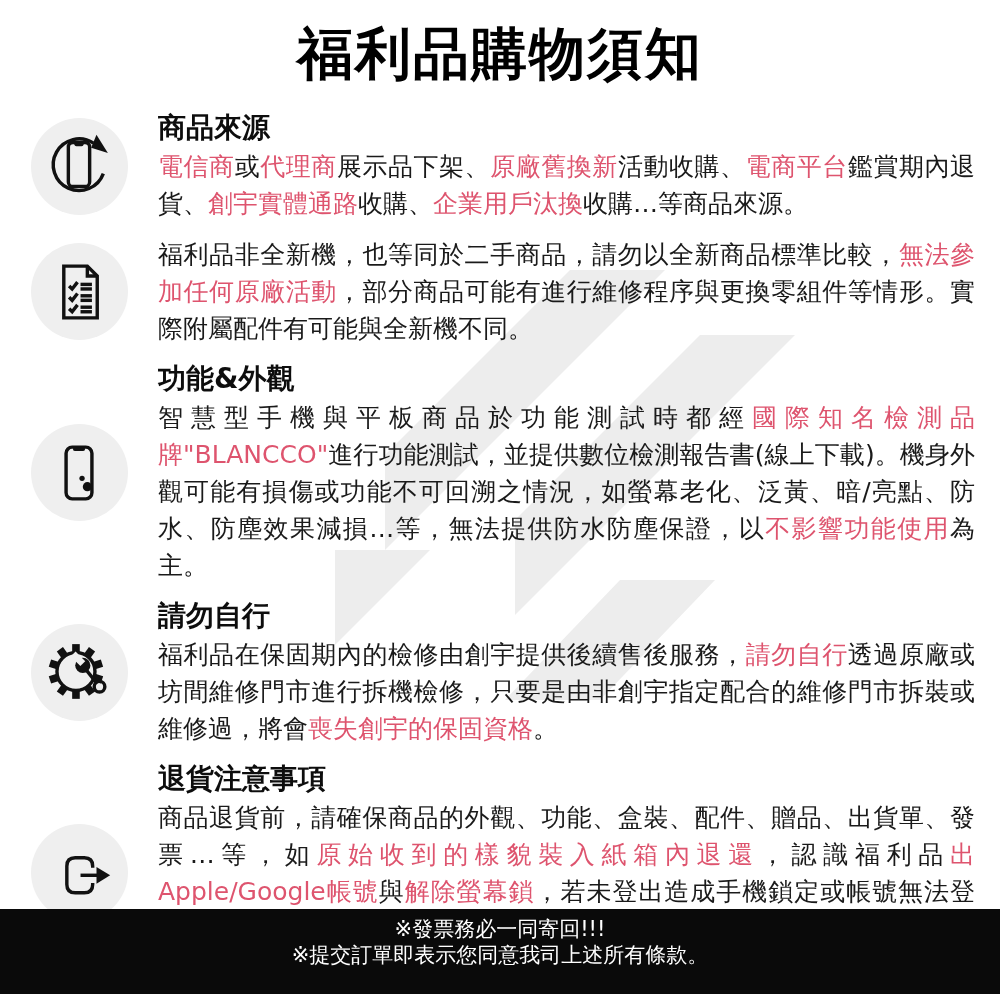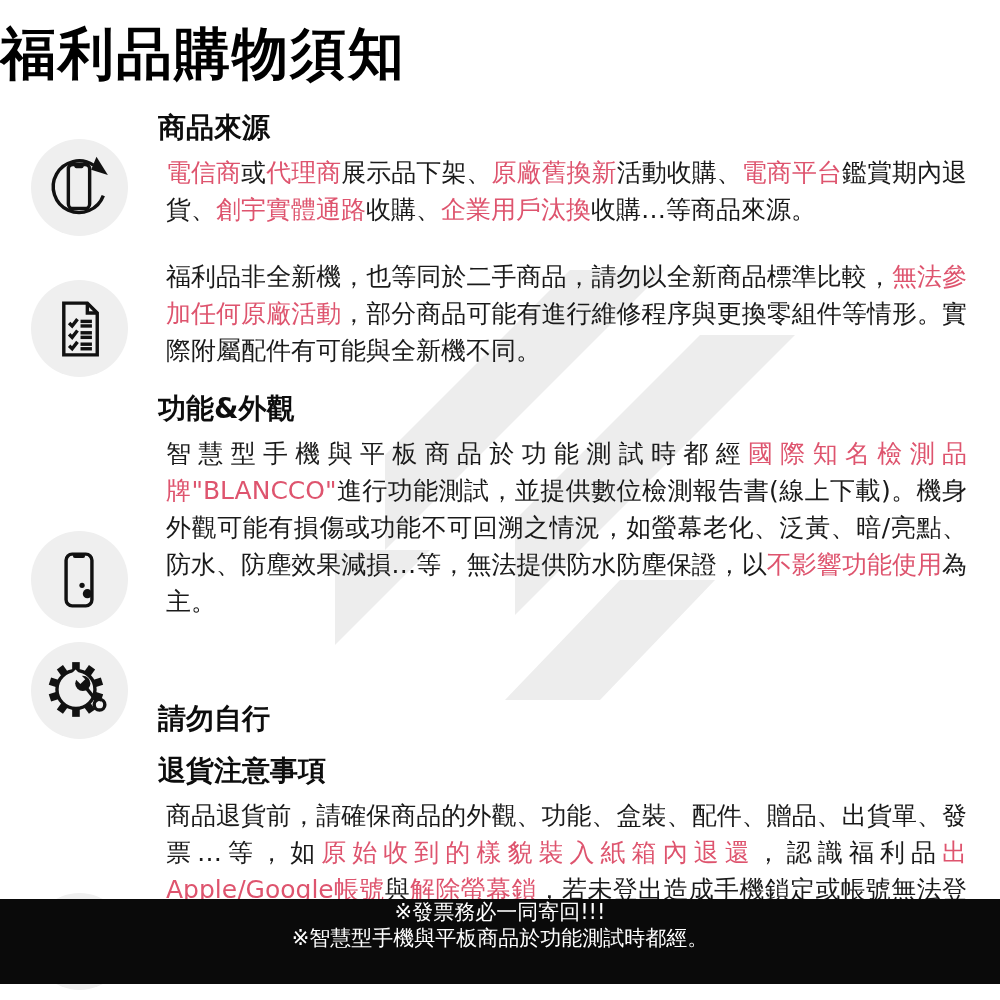--- a/index.html
+++ b/index.html
@@ -4,43 +4,43 @@
 <style>
   html,body{margin:0;padding:0;background:#fff;}
   .page{
     position:relative;width:1000px;height:1000px;background:#fff;overflow:hidden;
     font-family:"DejaVu Sans",sans-serif;color:#111;
   }
   
   .watermark{position:absolute;left:270px;top:250px;z-index:0;pointer-events:none;}
   .content-layer{position:relative;z-index:1;}
   h1.title{
-    margin:18px 0 0;text-align:left;font-size:56px;font-weight:800;
+    margin:18px 0 0;text-align:center;font-size:56px;font-weight:800;
     letter-spacing:2px;color:#000;line-height:72px;
   }
   .sections{position:absolute;top:92px;left:0;width:1000px;}
-  .section-row{display:flex;margin-bottom:14px;align-items:flex-end;}
+  .section-row{display:flex;margin-bottom:14px;}
   .icon-col{flex:none;width:158px;display:flex;align-items:center;justify-content:center;}
   .icon-circle{
     width:97px;height:97px;border-radius:50%;background:var(--icon-bg,#efefef);
     display:flex;align-items:center;justify-content:center;
   }
   .icon-circle svg{width:76px;height:76px;display:block;}
   .text-col{flex:1;padding-right:25px;min-width:0;}
   h2.heading{margin:0 0 2px;font-size:28px;line-height:36px;font-weight:700;color:#0d0d0d;}
   p.body{
-    margin:8px;font-size:25px;line-height:37px;color:#1a1a1a;
+    margin:0;font-size:25px;line-height:37px;color:#1a1a1a;
     text-align:justify;text-justify:inter-character;
   }
   .seg{color:var(--text,#1a1a1a);}
   .seg.accent{color:var(--accent,#de546e);}
   .footer{
-    position:absolute;left:0;bottom:16px;width:1000px;height:85px;box-sizing:border-box;
+    position:absolute;left:0;bottom:6px;width:1000px;height:85px;box-sizing:border-box;
     background:var(--footer-bg,#0a0a0a);color:#fff;text-align:center;
-    font-size:21px;line-height:26px;z-index:2;
+    padding-top:7px;font-size:21px;line-height:26px;z-index:2;
   }
   .ic{stroke:#111;fill:none;stroke-width:4.5;}
   .icf{fill:#111;stroke:none;}
 </style>
 </head>
 <body>
 
 <div class="page" style="--accent: #de546e; --text: #1a1a1a; --icon-bg: #efefef; --footer-bg: #0a0a0a;">
 
   <svg class="watermark" width="640" height="470" viewBox="0 0 640 470">
@@ -159,20 +159,21 @@
     <circle class="icf" cx="55" cy="40" r="10"></circle>
     <rect x="40" y="27" width="18" height="9" fill="#efefef" transform="rotate(45 49 31)"></rect>
     <line class="ic" x1="57" y1="43" x2="74" y2="64" stroke-width="9"></line>
     <circle class="ic" cx="77" cy="68" r="7" stroke-width="5"></circle>
   </svg>
               </span>
       </div>
     </div>
     <div class="text-col">
       <h2 class="heading">請勿自行</h2>
+      <p class="body"><span class="seg">福利品在保固期內的檢修由創宇提供後續售後服務，</span><span class="seg accent">請勿自行</span><span class="seg">透過原廠或坊間維修門市進行拆機檢修，只要是由非創宇指定配合的維修門市拆裝或維修過，將會</span><span class="seg accent">喪失創宇的保固資格</span><span class="seg">。</span></p>
     </div>
   </section>
         <section class="section-row">
     <div class="icon-col">
       <div class="icon-circle">
         <span class="icon-slot">
                 <svg viewBox="0 0 100 100">
     <path class="ic" stroke-width="5.5" d="M 68 43 v -2 q 0 -11 -11 -11 h -12 q -11 0 -11 11 v 24 q 0 11 11 11 h 12 q 11 0 11 -11 v -2"></path>
     <line class="ic" x1="52" y1="53" x2="76" y2="53" stroke-width="6"></line>
     <polygon class="icf" points="73,42 91,53 73,64"></polygon>
@@ -183,15 +184,15 @@
     <div class="text-col">
       <h2 class="heading">退貨注意事項</h2>
       <p class="body"><span class="seg">商品退貨前，請確保商品的外觀、功能、盒裝、配件、贈品、出貨單、發票…等，如</span><span class="seg accent">原始收到的樣貌裝入紙箱內退還</span><span class="seg">，認識福利品</span><span class="seg accent">出Apple/Google帳號</span><span class="seg">與</span><span class="seg accent">解除螢幕鎖</span><span class="seg">，若未登出造成手機鎖定或帳號無法登出之情形，將無法完成退貨退款，若造成無法登出之情形將收取解鎖或整理費用。</span></p>
     </div>
   </section>
       </div>
   </div>
 
   <div class="footer">
       <div>※發票務必一同寄回!!!</div>
-      <div>※智慧型手機與平板商品於功能測試時都經。</div>
+      <div>※提交訂單即表示您同意我司上述所有條款。</div>
     </div>
 </div>
 
 </body></html>

